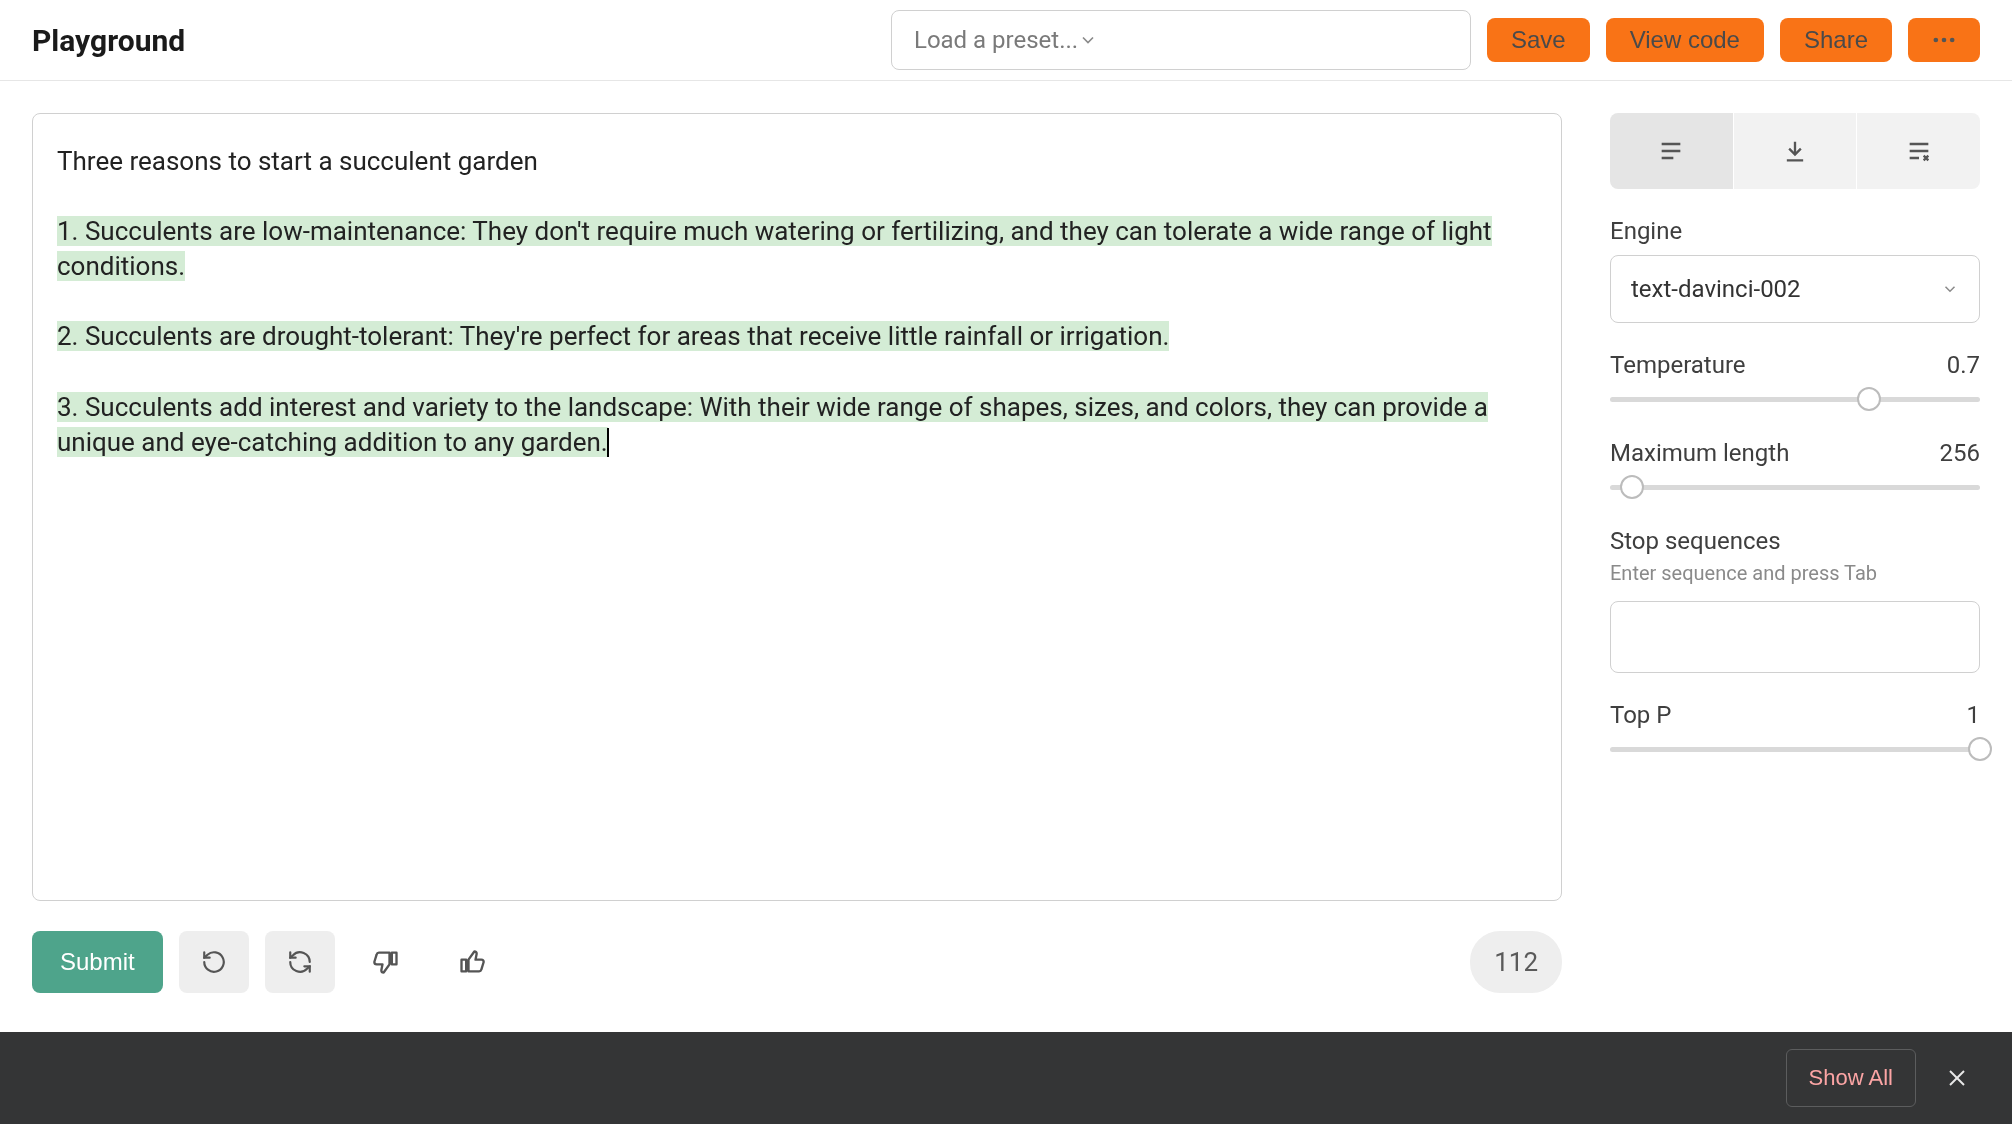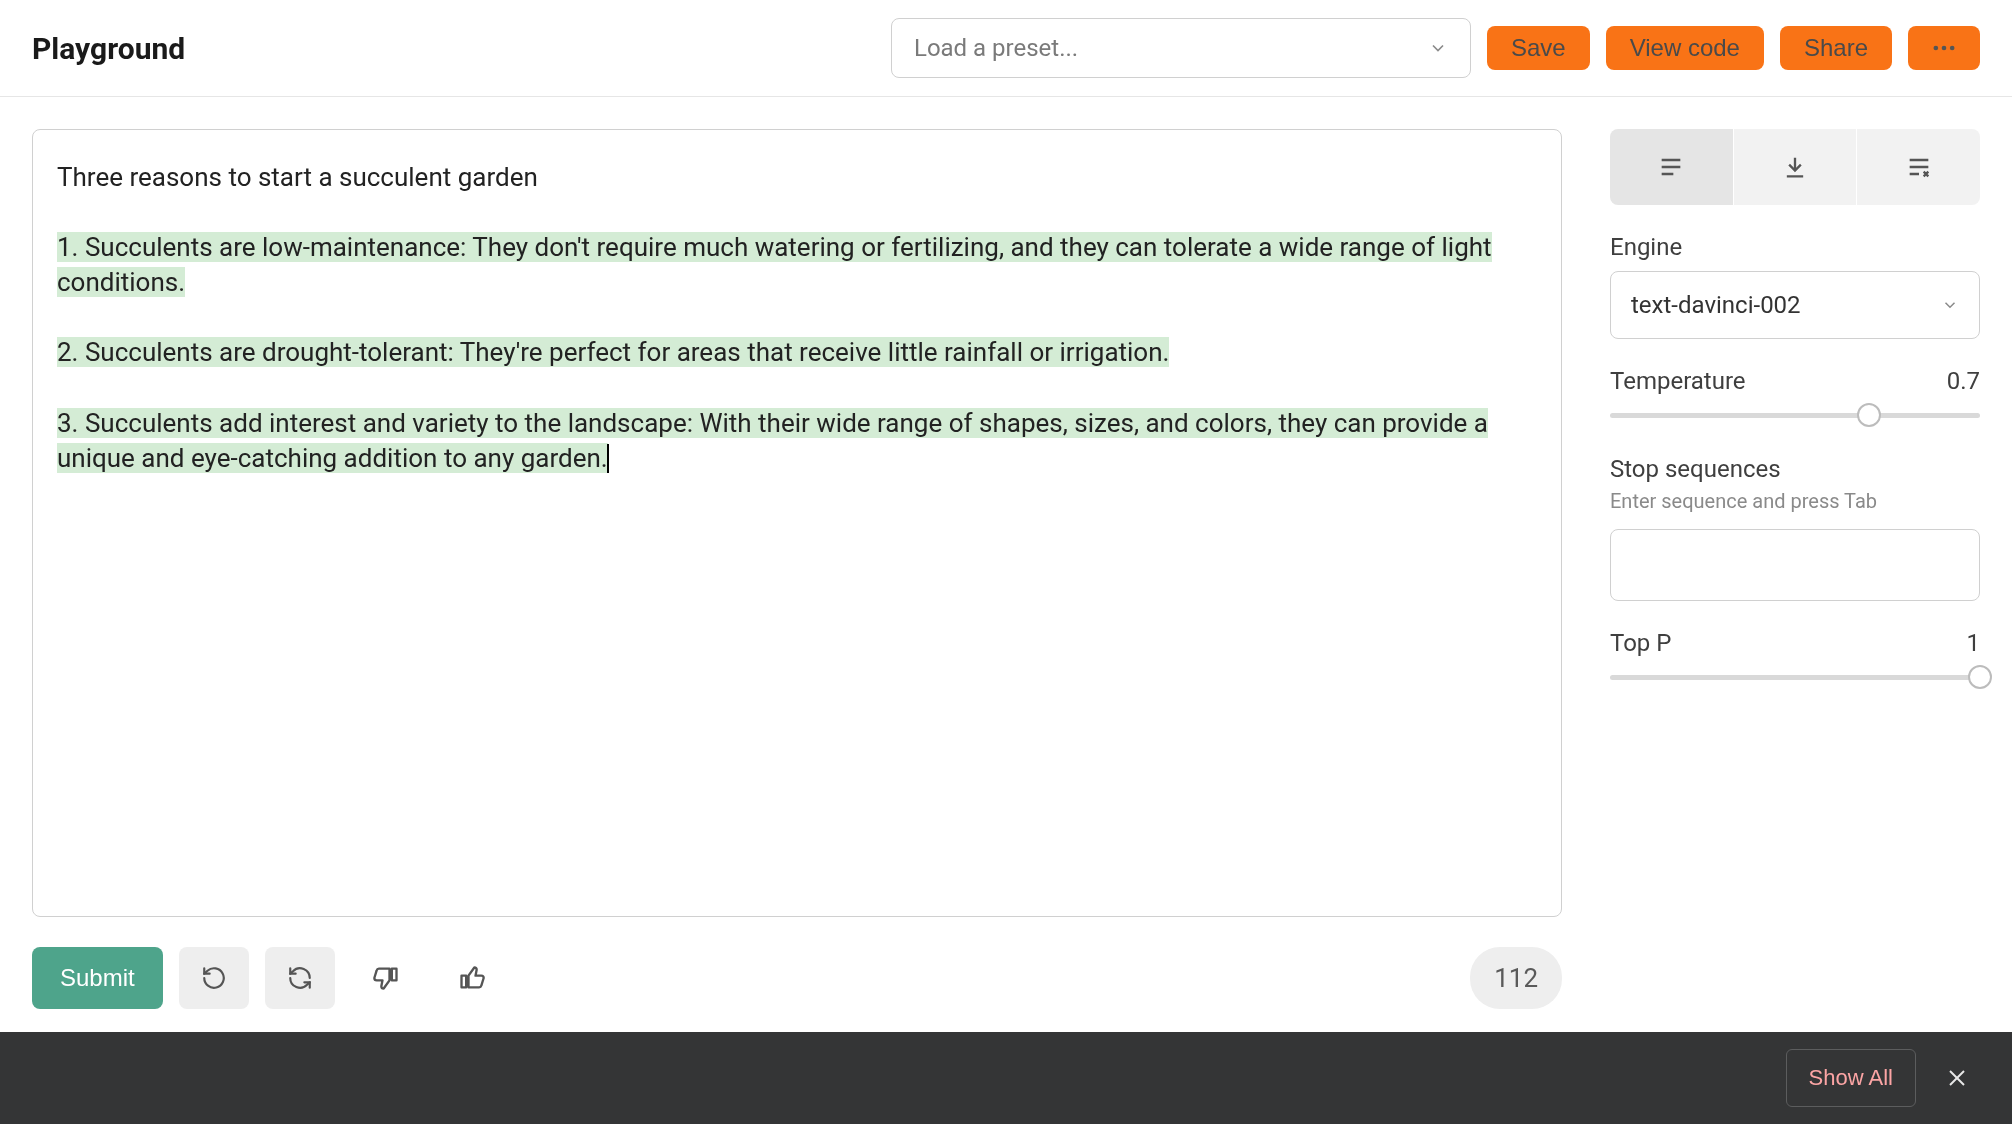--- a/index.html
+++ b/index.html
@@ -4,39 +4,39 @@
 <style>
   * { box-sizing: border-box; margin: 0; padding: 0; }
   body {
     font-family: -apple-system, BlinkMacSystemFont, "Segoe UI", Roboto, Helvetica, Arial, sans-serif;
     background: #fff;
     color: #1a1a1a;
   }
   .header {
     display: flex;
     align-items: center;
-    padding: 18px 32px;
+    padding: 10px 32px;
     border-bottom: 1px solid #e6e6e6;
     gap: 16px;
   }
   .title {
     font-size: 30px;
     font-weight: 700;
     flex-shrink: 0;
   }
   .spacer { flex: 1; }
   .preset-select {
     width: 580px;
     height: 60px;
     border: 1px solid #d0d0d0;
     border-radius: 8px;
     background: #fff;
     display: flex;
     align-items: center;
-    justify-content: space-between;
+    justify-content: flex-start;
     padding: 0 22px;
     color: #7a7a7a;
     font-size: 24px;
     cursor: pointer;
   }
   .header-btn {
     height: 44px;
     padding: 0 24px;
     border: none;
     border-radius: 8px;
@@ -340,20 +340,30 @@
       <div class="param-row">
         <div class="section-label" style="margin:0">Temperature</div>
         <div class="param-val">0.7</div>
       </div>
       <div class="slider-wrap">
         <div class="slider-track"></div>
         <div class="slider-thumb" style="left:70%"></div>
       </div>
     </div>
 
+    <div class="param">
+      <div class="param-row">
+        <div class="section-label" style="margin:0">Maximum length</div>
+        <div class="param-val">256</div>
+      </div>
+      <div class="slider-wrap">
+        <div class="slider-track"></div>
+        <div class="slider-thumb" style="left:6%"></div>
+      </div>
+    </div>
 
     <div class="param">
       <div class="section-label" style="margin-bottom:2px">Stop sequences</div>
       <div class="stop-hint">Enter sequence and press Tab</div>
       <div class="stop-input"></div>
     </div>
 
     <div class="param">
       <div class="param-row">
         <div class="section-label" style="margin:0">Top P</div>

